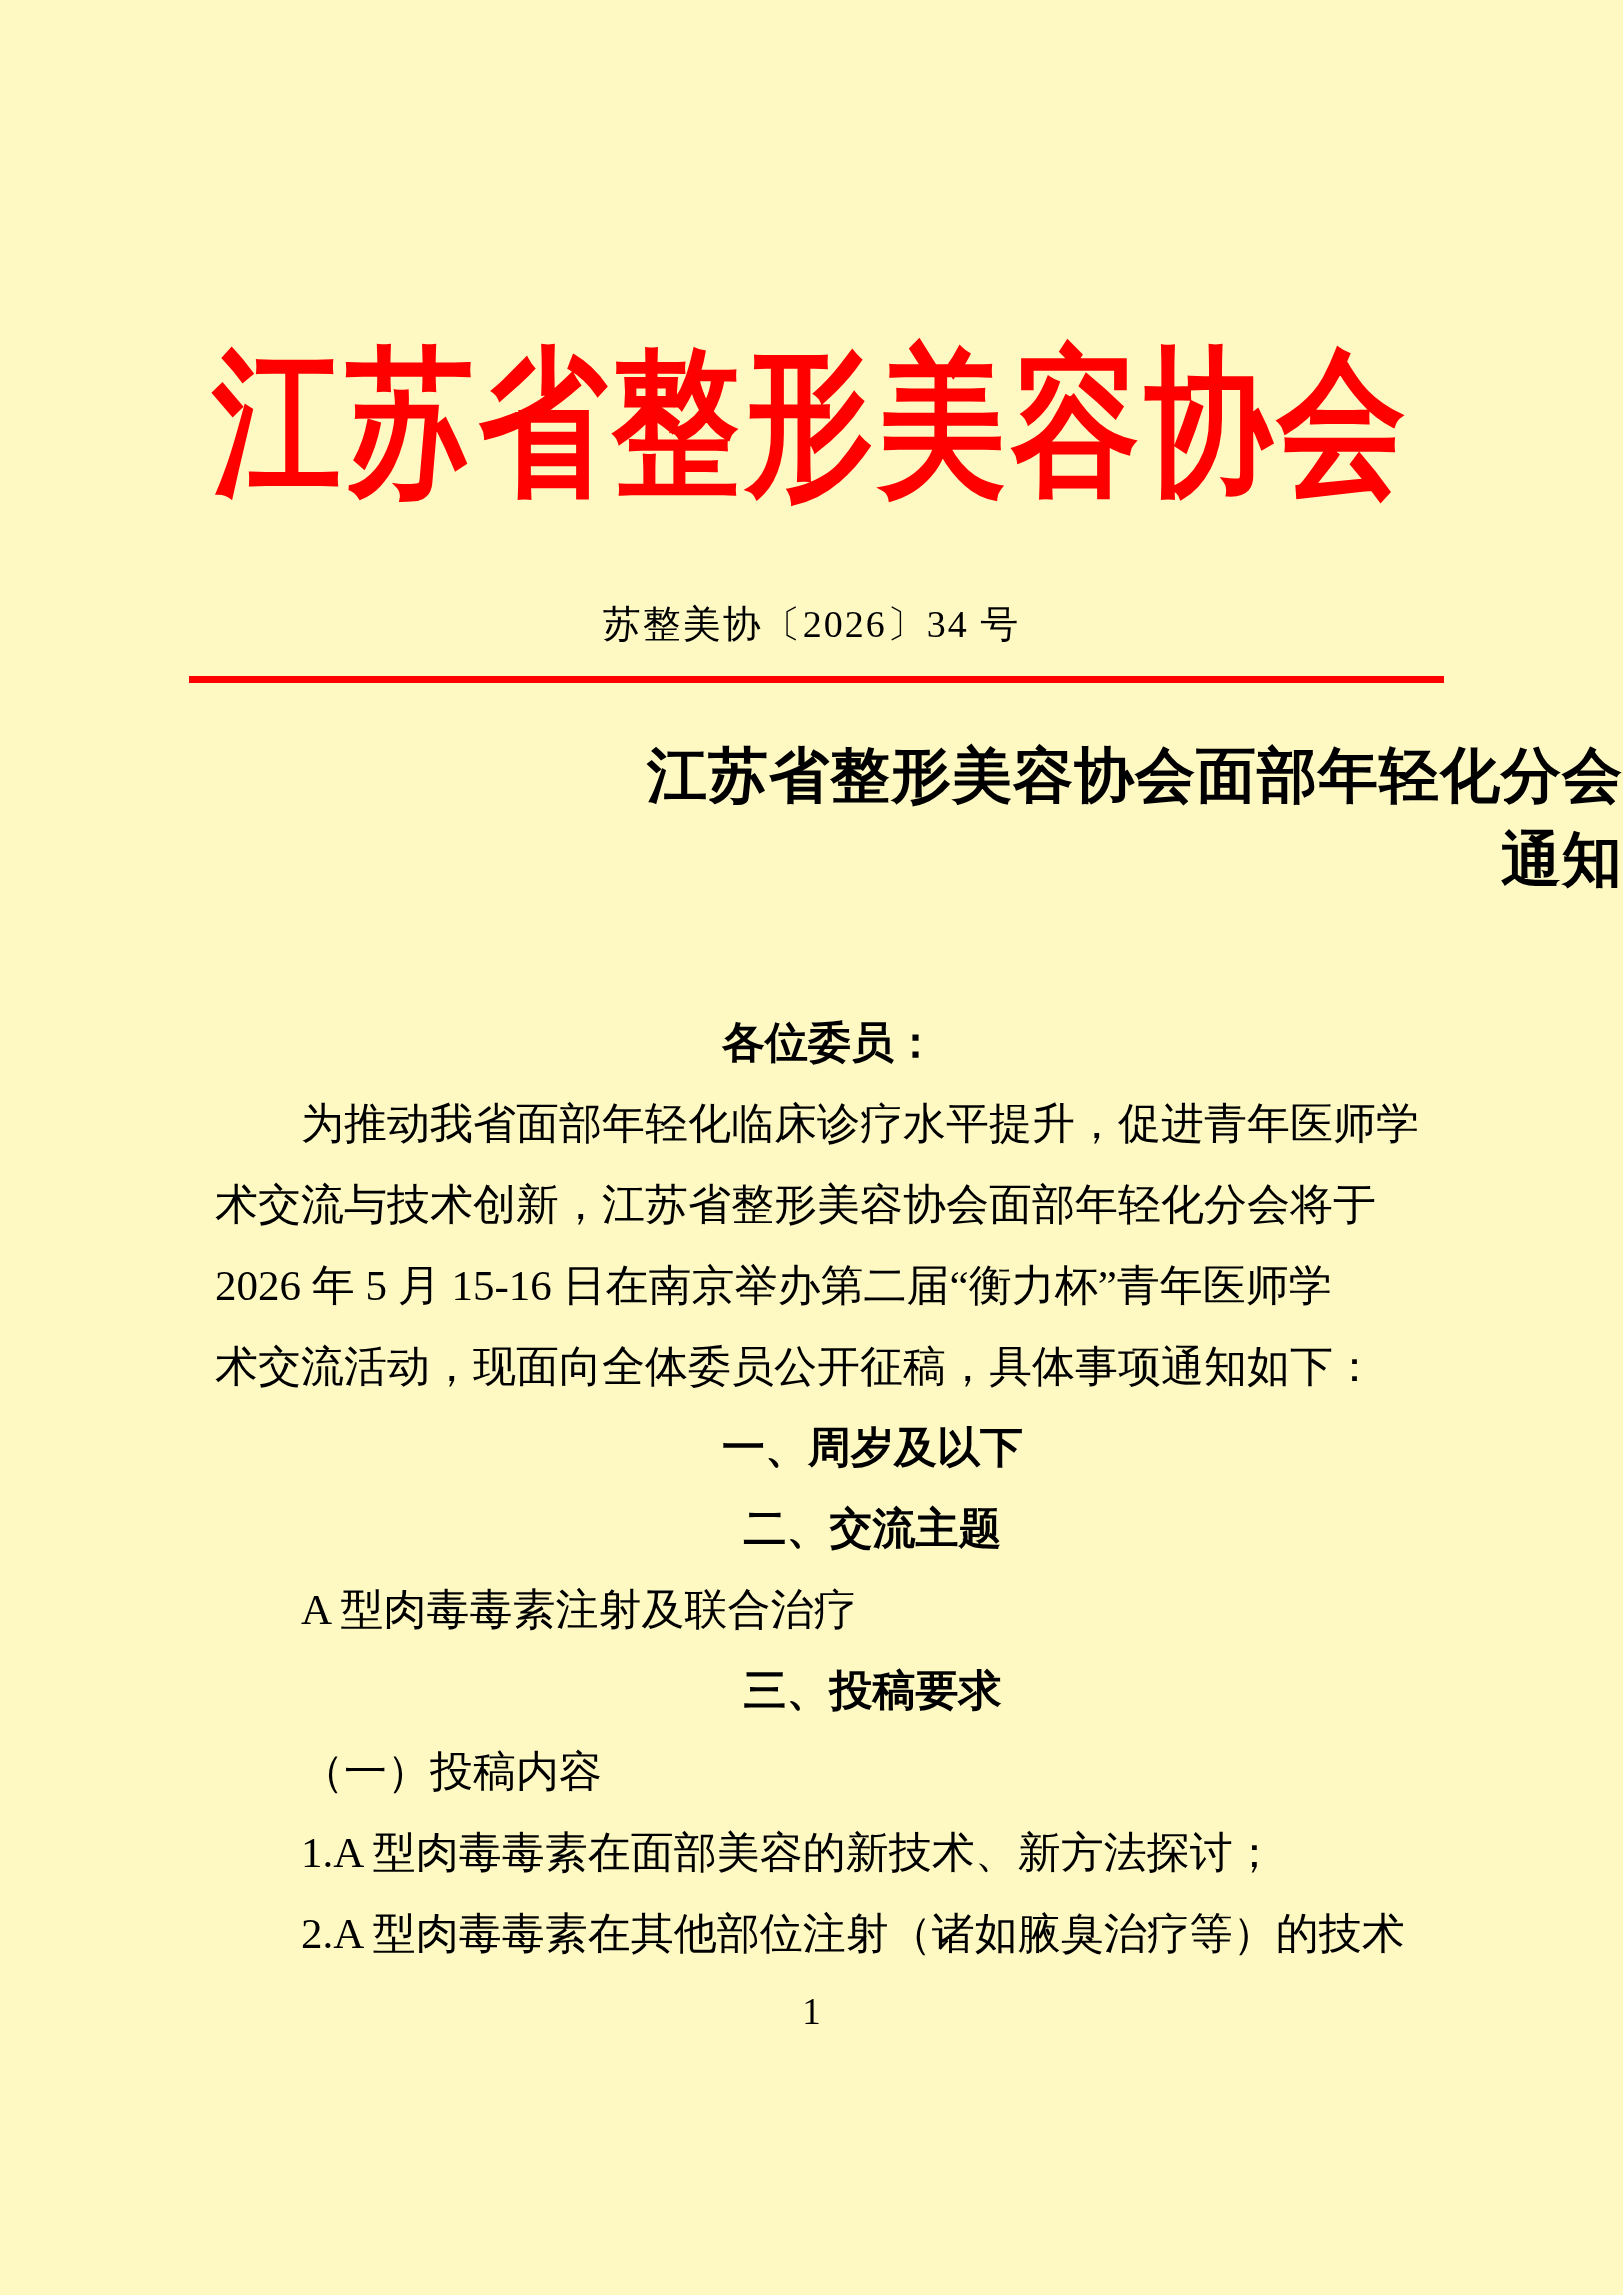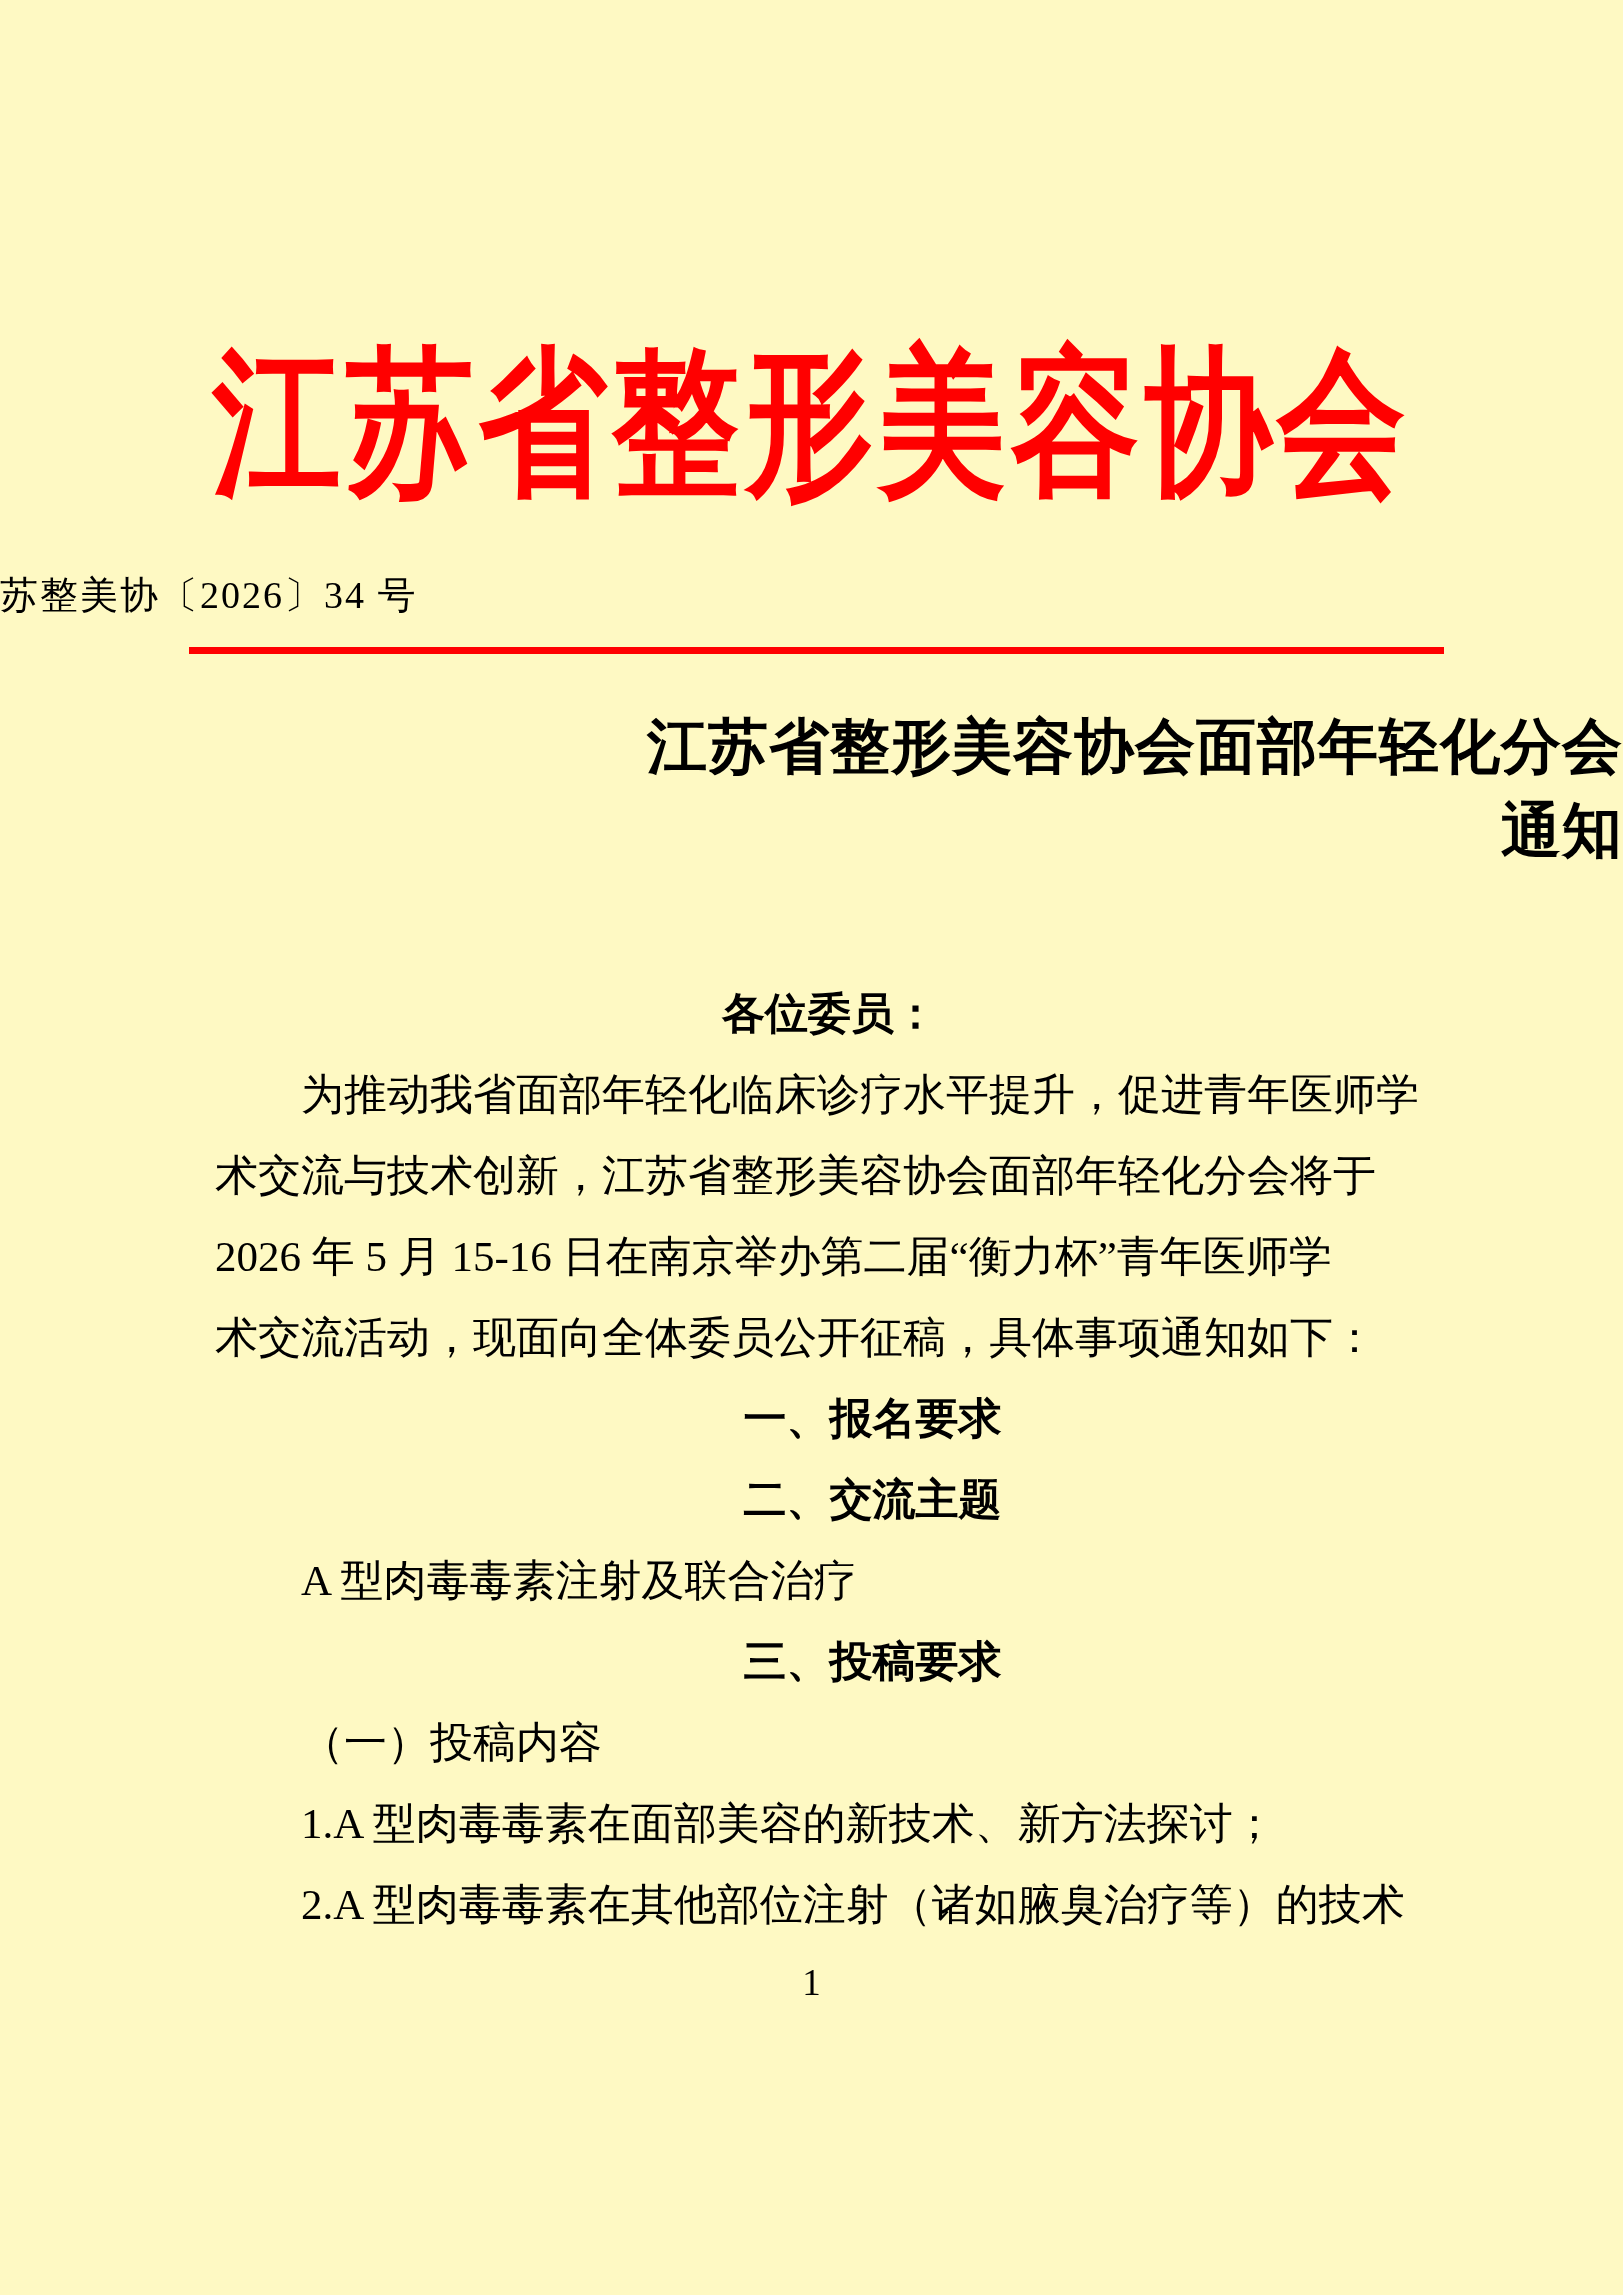--- a/index.html
+++ b/index.html
@@ -25,22 +25,22 @@
     font-size: 128px;
     font-weight: bold;
     color: #ff0000;
     letter-spacing: 5.1px;
     transform: scaleY(1.25);
     transform-origin: center center;
     white-space: nowrap;
   }
   
   .doc-number {
-    margin-top: 51px;
-    text-align: left;
+    margin-top: 80px;
+    text-align: center;
     font-size: 38px;
     line-height: 46px;
     letter-spacing: 2px;
   }
   
   .red-line {
     margin: 29px 179px 0 189px;
     height: 7.2px;
     background: #ff0000;
   }
@@ -87,21 +87,21 @@
     <div class="title-line">江苏省整形美容协会面部年轻化分会</div>
     <div class="title-line">通知</div>
   </div>
 
   <div class="body-text">
     <div class="line bold">各位委员：</div>
     <div class="line indent">为推动我省面部年轻化临床诊疗水平提升，促进青年医师学</div>
     <div class="line">术交流与技术创新，江苏省整形美容协会面部年轻化分会将于</div>
     <div class="line">2026 年 5 月 15-16 日在南京举办第二届“衡力杯”青年医师学</div>
     <div class="line">术交流活动，现面向全体委员公开征稿，具体事项通知如下：</div>
-    <div class="line indent bold">一、报名要求</div>
+    <div class="line indent bold">一、周岁及以下</div>
     <div class="line indent bold">二、交流主题</div>
     <div class="line indent">A 型肉毒毒素注射及联合治疗</div>
     <div class="line indent bold">三、投稿要求</div>
     <div class="line indent">（一）投稿内容</div>
     <div class="line indent">1.A 型肉毒毒素在面部美容的新技术、新方法探讨；</div>
     <div class="line indent">2.A 型肉毒毒素在其他部位注射（诸如腋臭治疗等）的技术</div>
   </div>
 
   <div class="page-number">1</div>
 

